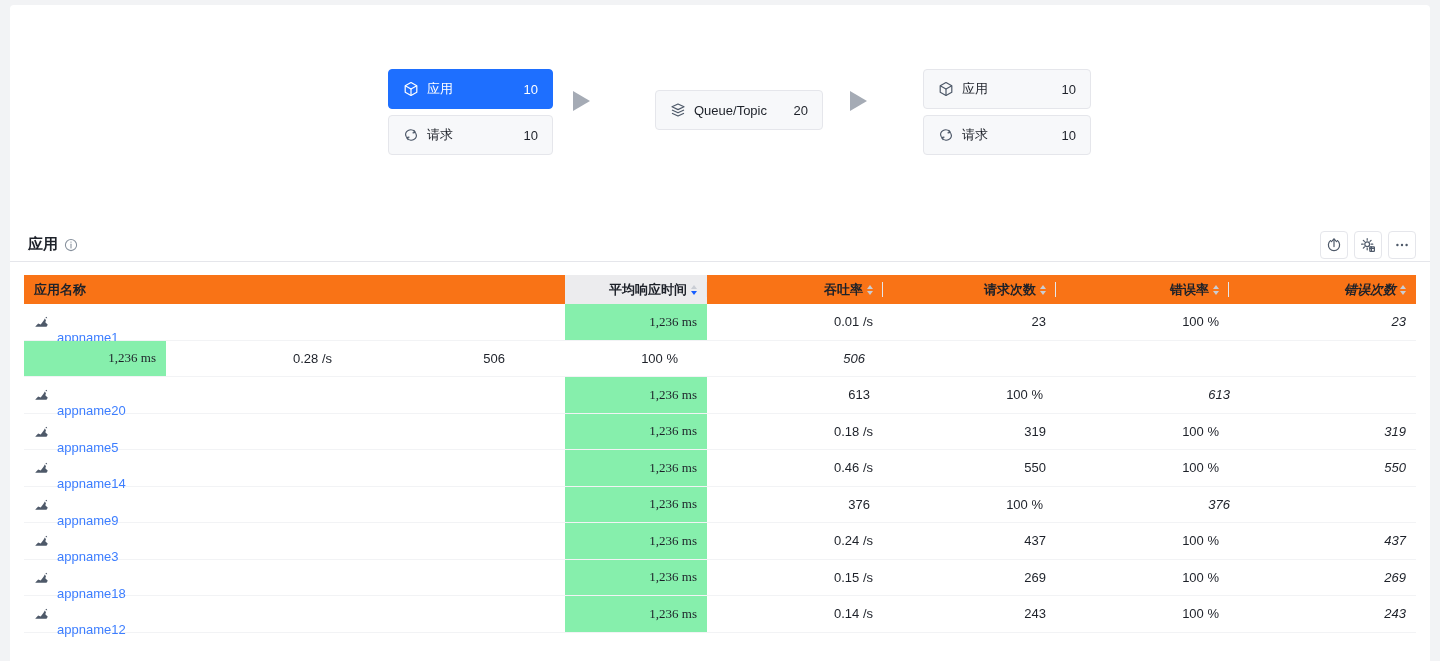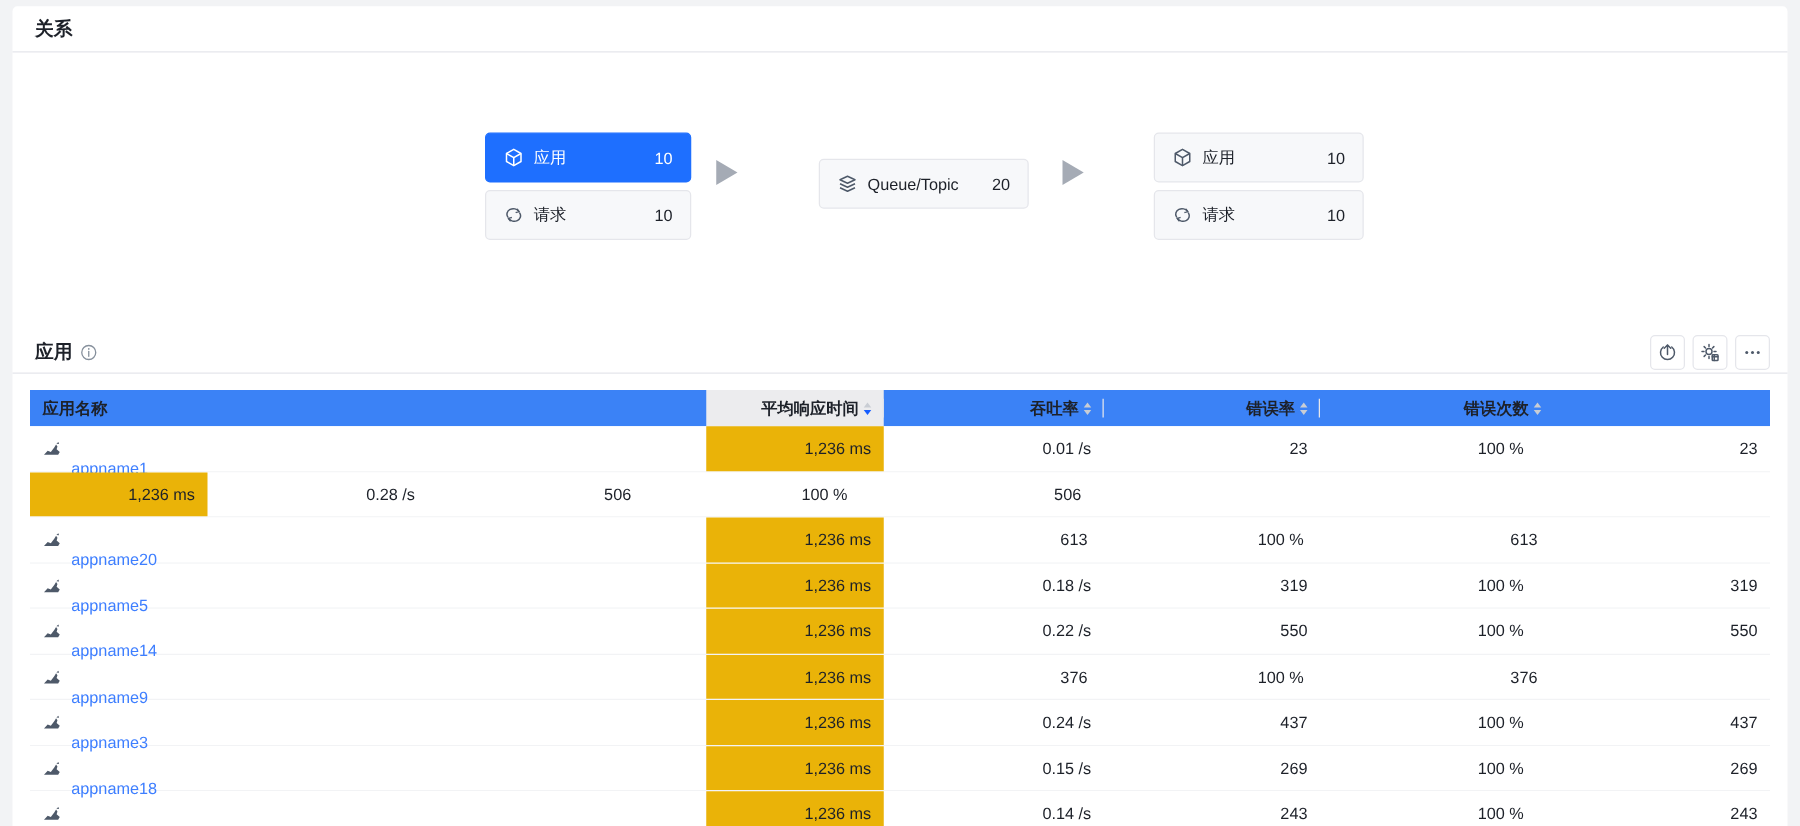--- a/index.html
+++ b/index.html
@@ -44,46 +44,45 @@
   .section-title { font-size:15px; font-weight:bold; }
   .info-ic { margin-left:6px; color:#86909c; display:flex; align-items:center; }
   .toolbar { margin-left:auto; display:flex; gap:6px; }
   .tool-btn {
     width:28px; height:28px; border:1px solid #e5e6eb; border-radius:4px;
     background:#fff; display:flex; align-items:center; justify-content:center;
     color:#4e5969; cursor:pointer;
   }
   
   .tbl { margin:13px 14px 0; }
-  .t-head { display:flex; height:29px; background:#3b82f6; }
+  .t-head { display:flex; height:29px; background:#f97316; }
   .t-cell { display:flex; align-items:center; padding:0 10px; position:relative; }
-  .c0{width:541px;} .c1{width:142px;} .c2{width:176px;} .c3{width:173px;} .c4{width:173px;} .c5{width:187px;}
+  .c0{width:541px;} .c1{width:142px;} .c2{width:176px;} .c3{width:173px;} .c4{width:173px;} .c5{width:187px;font-style:italic;}
   .t-head .t-cell { font-weight:bold; font-size:13px; color:#1d2129; }
   .t-head .right, .t-row .right { justify-content:flex-end; text-align:right; }
   .t-head .sorted-col { background:#ececee; }
-  .t-row .sorted-col { background:#eab308; }
+  .t-row .sorted-col { background:#86efac;font-family:Liberation Serif, serif; }
   .t-head .divider::after {
     content:""; position:absolute; right:0; top:7px; height:15px; width:1px; background:#e5e6eb;
   }
   .sorter { display:flex; flex-direction:column; margin-left:4px; gap:2px; cursor:pointer; }
   .car-up { width:0;height:0;border-left:3.5px solid transparent;border-right:3.5px solid transparent;border-bottom:4.5px solid #c9cdd4; }
   .car-down { width:0;height:0;border-left:3.5px solid transparent;border-right:3.5px solid transparent;border-top:4.5px solid #c9cdd4; }
   .car-down.on { border-top-color:#165dff; }
   .t-row { display:flex; height:36.5px; border-bottom:1px solid #f2f3f5; background:#fff; }
   .t-row .t-cell { font-size:13px; color:#1d2129; }
   .app-ic { display:flex; align-items:center; color:#4e5969; margin-right:8px; }
   .app-link { color:#3d7eff; text-decoration:none; cursor:pointer;margin-top:32px; }
   svg { display:block; }
 </style>
 </head>
 <body>
 
 <div class="card">
 
-  <div class="rel-title">关系</div>
 
   <div class="diagram">
 
     <div class="node active" style="left:378px; top:64px; width:165px;">
       <span class="n-icon">
         <svg width="16" height="16" viewBox="0 0 16 16" fill="none" stroke="currentColor" stroke-width="1.2" stroke-linejoin="round">
             <path d="M8 1.5 L13.8 4.8 V11.2 L8 14.5 L2.2 11.2 V4.8 Z"></path>
             <path d="M2.2 4.8 L8 8.1 L13.8 4.8"></path>
             <path d="M8 8.1 V14.5"></path>
           </svg>
@@ -198,20 +197,27 @@
             <span class="car-down on"></span>
           </span>
       </div>
       <div class="t-cell c2 right divider">
         <span>吞吐率</span>
         <span class="sorter">
             <span class="car-up"></span>
             <span class="car-down"></span>
           </span>
       </div>
+      <div class="t-cell c3 right divider">
+        <span>请求次数</span>
+        <span class="sorter">
+            <span class="car-up"></span>
+            <span class="car-down"></span>
+          </span>
+      </div>
       <div class="t-cell c4 right divider">
         <span>错误率</span>
         <span class="sorter">
             <span class="car-up"></span>
             <span class="car-down"></span>
           </span>
       </div>
       <div class="t-cell c5 right">
         <span>错误次数</span>
         <span class="sorter">
@@ -283,21 +289,21 @@
     <div class="t-cell c0">
       <span class="app-ic">
         <svg width="15" height="13" viewBox="0 0 16 14" fill="currentColor">
                 <path d="M1.2 12.6 L4.4 9.2 L7.1 10.3 L10.2 6.2 L11.6 3.8 L12.8 5.6 L12.1 7.9 L14.8 10.4 L13.4 12.6 Z"></path>
                 <path d="M11.9 3.2 L13.6 1.8 L14.2 3.4 Z"></path>
               </svg>
       </span>
       <a class="app-link">appname14</a>
     </div>
     <div class="t-cell c1 right sorted-col">1,236 ms</div>
-    <div class="t-cell c2 right">0.22 /s</div>
+    <div class="t-cell c2 right">0.46 /s</div>
     <div class="t-cell c3 right">550</div>
     <div class="t-cell c4 right">100 %</div>
     <div class="t-cell c5 right">550</div>
   </div>
 
   <div class="t-row">
     <div class="t-cell c0">
       <span class="app-ic">
         <svg width="15" height="13" viewBox="0 0 16 14" fill="currentColor">
                 <path d="M1.2 12.6 L4.4 9.2 L7.1 10.3 L10.2 6.2 L11.6 3.8 L12.8 5.6 L12.1 7.9 L14.8 10.4 L13.4 12.6 Z"></path>

